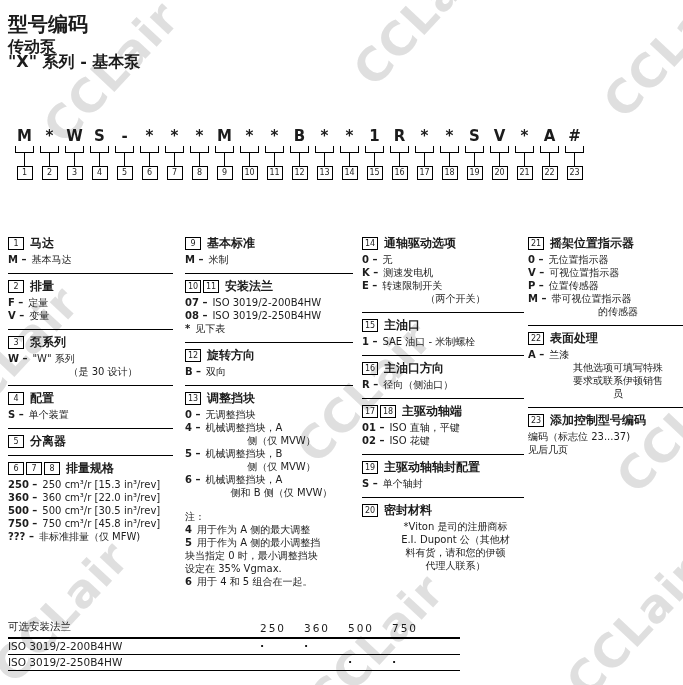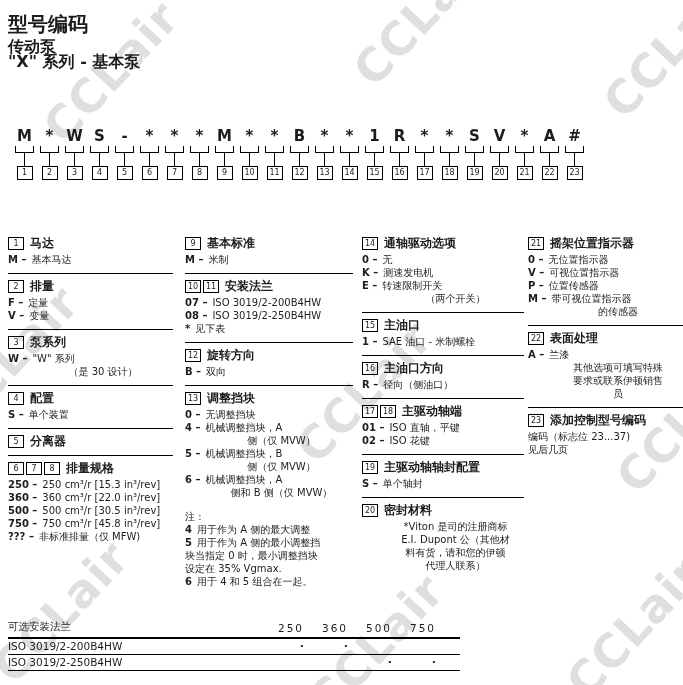--- a/index.html
+++ b/index.html
@@ -52,21 +52,21 @@
   .line{font-size:10px;line-height:13px;}
   .line .code{font-weight:bold;margin-right:5px;}
   .line .code:empty{margin-right:0;}
   .line.indent{padding-left:25px;text-align:center;}
   .line.gap{margin-top:11px;}
   .divider{border-top:1px solid #000;margin:7px 0 4px 0;}
   
   .flange-table{position:absolute;left:8px;top:620px;width:452px;z-index:1;font-size:10.5px;}
   .ft-row{display:flex;align-items:flex-end;}
   .ft-label{width:252px;}
-  .ft-cell{width:44px;text-align:right;}
+  .ft-cell{width:44px;text-align:left;}
   .ft-header{font-weight:normal;padding-bottom:3px;border-bottom:2.5px solid #000;}
   .ft-header .ft-cell{letter-spacing:2px;}
   .ft-data{height:15px;line-height:15px;border-bottom:1px solid #000;align-items:center;}
   .ft-data .ft-cell{font-weight:bold;font-size:11px;}
 </style>
 </head>
 <body>
 
 <div class="page">
 

